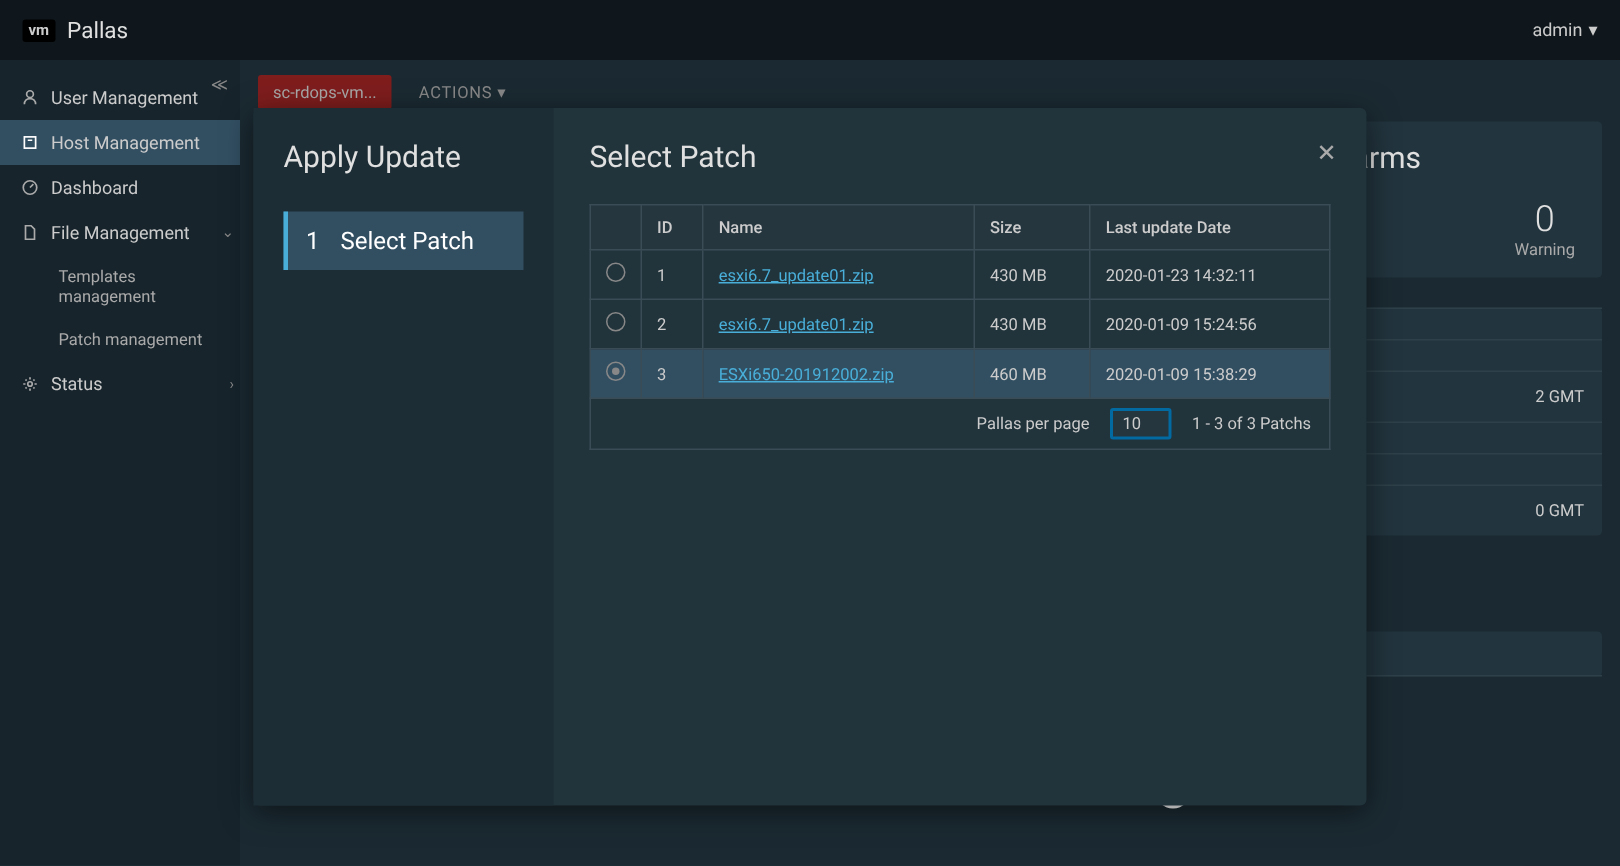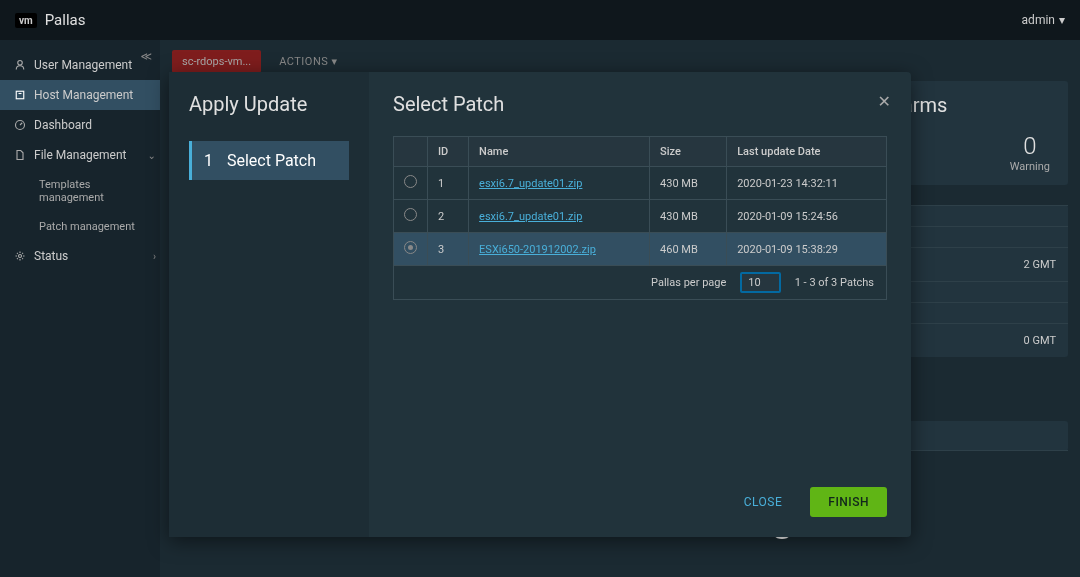--- a/index.html
+++ b/index.html
@@ -249,19 +249,15 @@
         </tbody>
       </table>
       <div class="table-footer">
         <span>Pallas per page</span>
         <span class="per-page-select">
           <span>10</span>
         </span>
         <span>1 - 3 of 3 Patchs</span>
       </div>
 
-      <div class="modal-footer">
-        <button class="btn btn-close">CLOSE</button>
-        <button class="btn btn-finish">FINISH</button>
-      </div>
     </div>
   </div>
 </div>
 
 </body></html>

